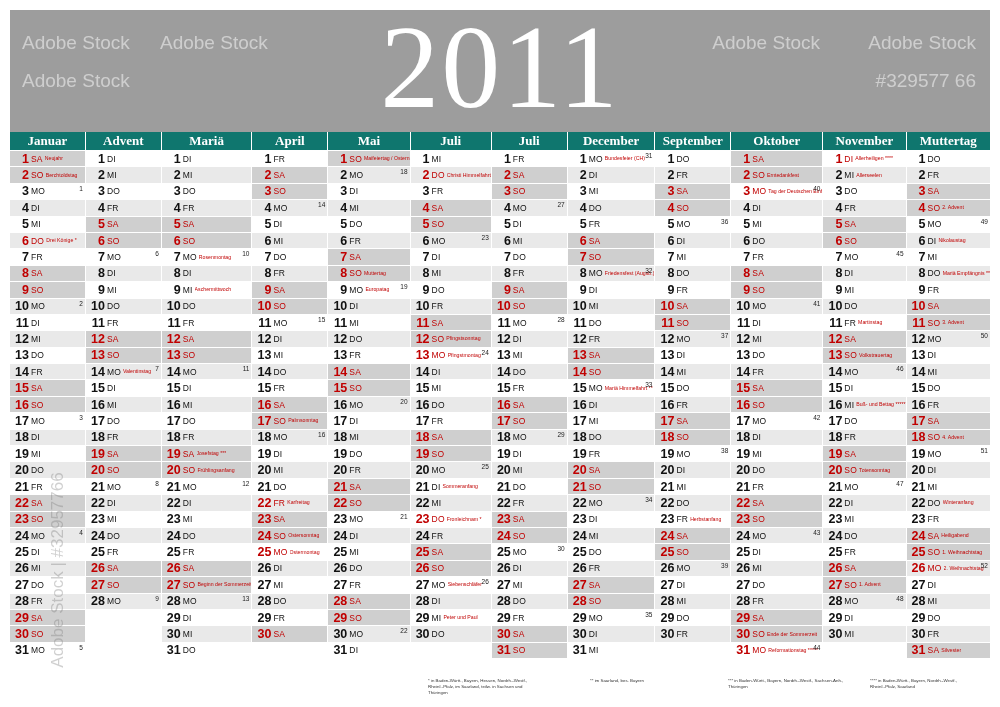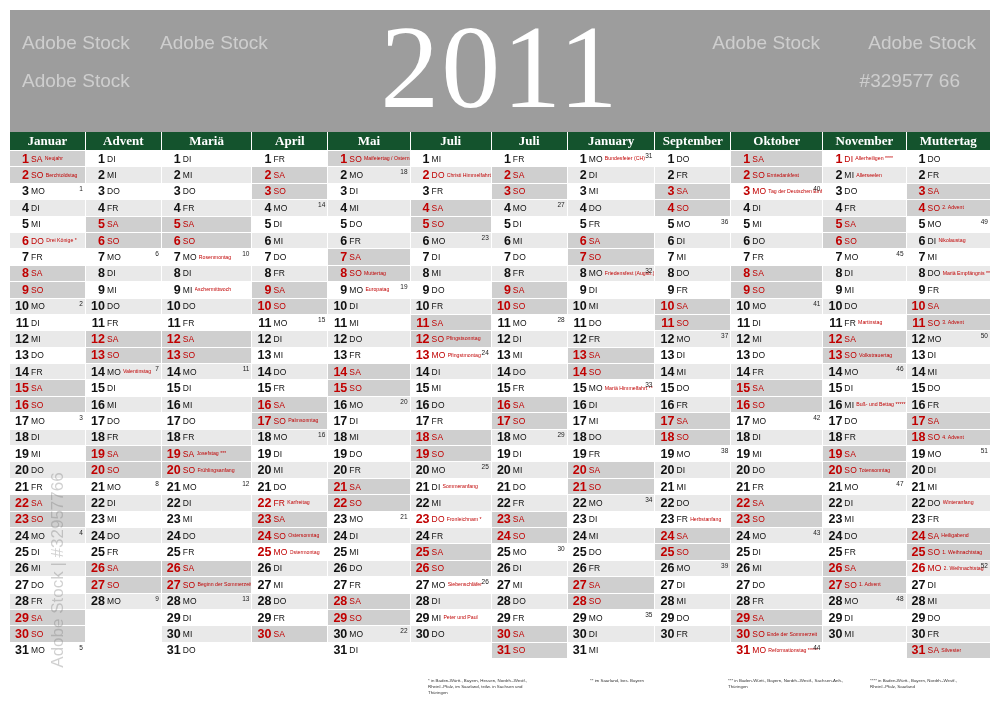--- a/index.html
+++ b/index.html
@@ -36,21 +36,21 @@
   }
   .month{
     flex:1 1 0;
     position:relative;
     border-right:1px solid #ffffff;
     box-sizing:border-box;
   }
   .month:last-child{border-right:none;}
   .month-title{
     height:19px;
-    background:#14532d;
+    background:#0f766e;
     color:#ffffff;
     font-size:13px;
     font-weight:bold;
     font-family:"Liberation Serif", serif;
     display:flex;align-items:center;justify-content:center;
     border-bottom:1px solid #ffffff;
     box-sizing:border-box;
   }
   .days{position:relative;}
   .day{
@@ -123,21 +123,21 @@
     left:-40px;top:560px;
     transform:rotate(-90deg);
     transform-origin:center;
     color:rgba(120,120,120,0.35);
     font-size:17px;
     white-space:nowrap;
   }
   .wm-tl{left:12px;top:22px;color:rgba(255,255,255,0.5);}
   .wm-tl2{left:12px;top:60px;color:rgba(255,255,255,0.5);}
   .wm-tr{right:14px;top:22px;color:rgba(255,255,255,0.5);}
-  .wm-tr2{right:30px;top:60px;color:rgba(255,255,255,0.5);}
+  .wm-tr2{right:14px;top:60px;color:rgba(255,255,255,0.5);}
   .wm-ml{left:150px;top:22px;color:rgba(255,255,255,0.5);}
   .wm-mr{right:170px;top:22px;color:rgba(255,255,255,0.5);}
 </style>
 </head>
 <body>
 
 <div id="page">
 
   <div class="banner">
     <div class="year">2011</div>
@@ -1084,21 +1084,21 @@
             <span class="num red">30</span>
             <span class="dow red">SA</span>
           </div>
           <div class="day shade">
             <span class="num red">31</span>
             <span class="dow red">SO</span>
           </div>
         </div>
       </div>
       <div class="month">
-        <div class="month-title">January</div>
+        <div class="month-title">December</div>
         <div class="days">
           <div class="day">
             <span class="num">1</span>
             <span class="dow">MO</span>
             <span class="hol">Bundesfeier (CH)</span>
             <span class="wk">31</span>
           </div>
           <div class="day alt">
             <span class="num">2</span>
             <span class="dow">DI</span>

